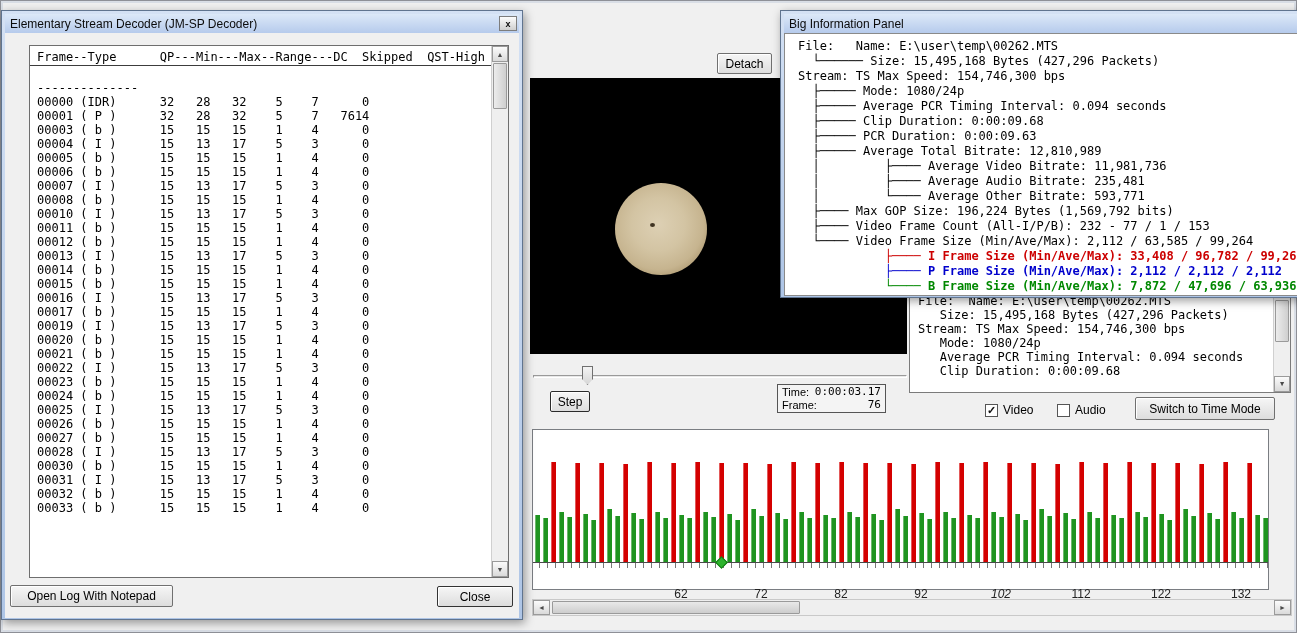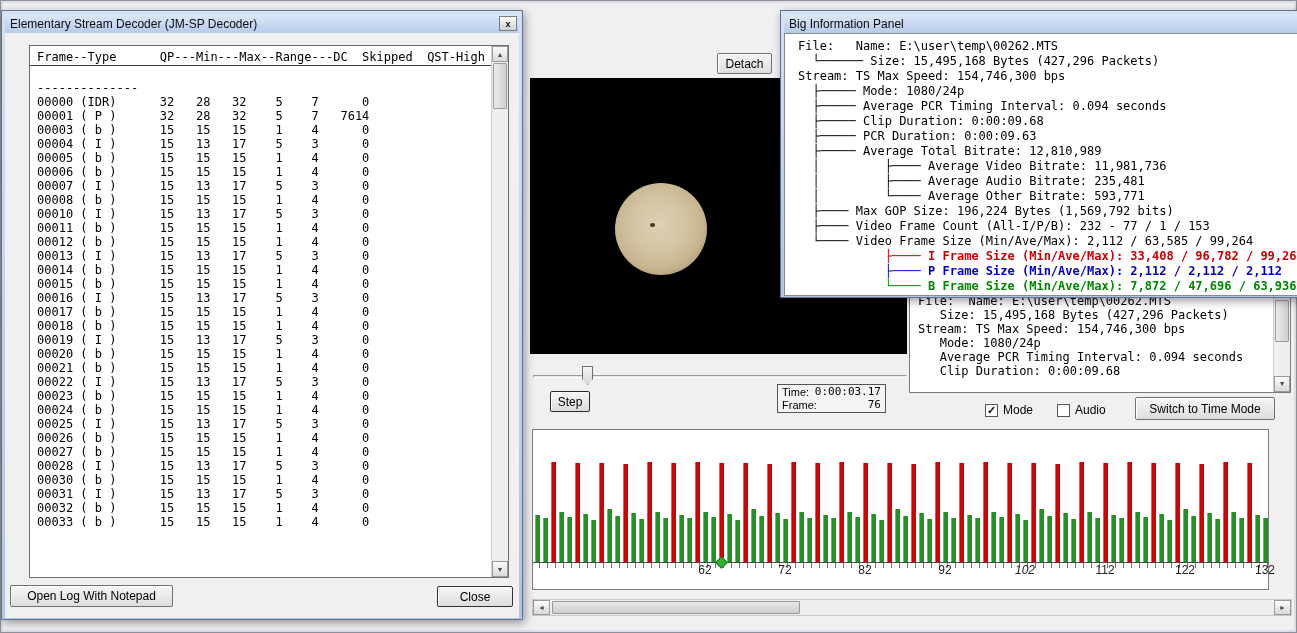--- a/index.html
+++ b/index.html
@@ -61,21 +61,21 @@
 
   
   #chart{position:absolute;left:531px;top:428px;width:737px;height:161px;background:#fff;border:1px solid #7a7d82;}
   #bars{position:absolute;left:2px;bottom:27px;height:107px;width:733px;display:flex;align-items:flex-end;gap:3px;}
   .bar{width:5px;flex:0 0 5px;}
   .bar-i{background:var(--i-color,#d40000);box-shadow:inset 1px 0 0 rgba(255,255,255,.35);}
   .bar-b{background:var(--b-color,#1f9420);box-shadow:inset 1px 0 0 rgba(255,255,255,.35);}
   #ruler{position:absolute;left:0;right:0;bottom:0;height:27px;border-top:1px solid #4a4a4a;}
   #ruler-ticks{position:absolute;left:2px;right:0;top:0;height:5px;
       background:repeating-linear-gradient(to right,#777 0,#777 1px,transparent 1px,transparent 8px);background-position:4px 0;}
-  .tick-label{position:absolute;top:0;transform:translateX(-50%);font-size:12px;color:#222;margin-left:24px;}
+  .tick-label{position:absolute;top:24px;transform:translateX(-50%);font-size:12px;color:#222;}
   #marker{position:absolute;top:-5px;width:9px;height:9px;background:#2db32d;border:1px solid #0f7a0f;transform:rotate(45deg);}
 
   
   .win{position:absolute;background:linear-gradient(#d4e1f4,#aec5e6);border:1px solid #60748f;padding:3px;box-shadow:2px 3px 9px rgba(0,0,0,.38);}
   .titlebar{height:19px;display:flex;align-items:center;padding:0 2px 0 5px;font-size:12px;color:#0b0b0b;
             background:linear-gradient(#dce8f8,#b6cbec);justify-content:space-between;}
   .close-btn{margin-left:auto;width:18px;height:15px;background:linear-gradient(#fdfdfd,#cfcfcf);border:1px solid #7d7d7d;
              font-size:9px;font-weight:bold;display:flex;align-items:center;justify-content:center;}
 
   #info-win{left:780px;top:10px;width:530px;height:288px;}
@@ -129,21 +129,21 @@
       <div class="sb-thumb" style="top:58px;height:42px"></div>
       <div class="sb-btn" style="bottom:0">
           <span>▼</span>
         </div>
     </div>
   </div>
 
   <span id="include-label">Include:</span>
   <label class="cb-wrap" id="video-cb">
     <span class="cb">✓</span>
-    <span>Mode</span>
+    <span>Video</span>
   </label>
   <label class="cb-wrap" id="audio-cb">
     <span class="cb"></span>
     <span>Audio</span>
   </label>
   <button class="btn" id="switch-btn">Switch to Time Mode</button>
 
   <div id="chart">
     <div id="bars">
         <div class="bar bar-b" title="Frame 44: 46400 bytes" style="height: 47px;"></div>
@@ -313,21 +313,20 @@
           <div class="trow">00007 ( I )      15   13   17    5    3      0</div>
           <div class="trow">00008 ( b )      15   15   15    1    4      0</div>
           <div class="trow">00010 ( I )      15   13   17    5    3      0</div>
           <div class="trow">00011 ( b )      15   15   15    1    4      0</div>
           <div class="trow">00012 ( b )      15   15   15    1    4      0</div>
           <div class="trow">00013 ( I )      15   13   17    5    3      0</div>
           <div class="trow">00014 ( b )      15   15   15    1    4      0</div>
           <div class="trow">00015 ( b )      15   15   15    1    4      0</div>
           <div class="trow">00016 ( I )      15   13   17    5    3      0</div>
           <div class="trow">00017 ( b )      15   15   15    1    4      0</div>
-          <div class="trow">00018 ( b )      15   15   15    1    4      0</div>
           <div class="trow">00019 ( I )      15   13   17    5    3      0</div>
           <div class="trow">00020 ( b )      15   15   15    1    4      0</div>
           <div class="trow">00021 ( b )      15   15   15    1    4      0</div>
           <div class="trow">00022 ( I )      15   13   17    5    3      0</div>
           <div class="trow">00023 ( b )      15   15   15    1    4      0</div>
           <div class="trow">00024 ( b )      15   15   15    1    4      0</div>
           <div class="trow">00025 ( I )      15   13   17    5    3      0</div>
           <div class="trow">00026 ( b )      15   15   15    1    4      0</div>
           <div class="trow">00027 ( b )      15   15   15    1    4      0</div>
           <div class="trow">00028 ( I )      15   13   17    5    3      0</div>

